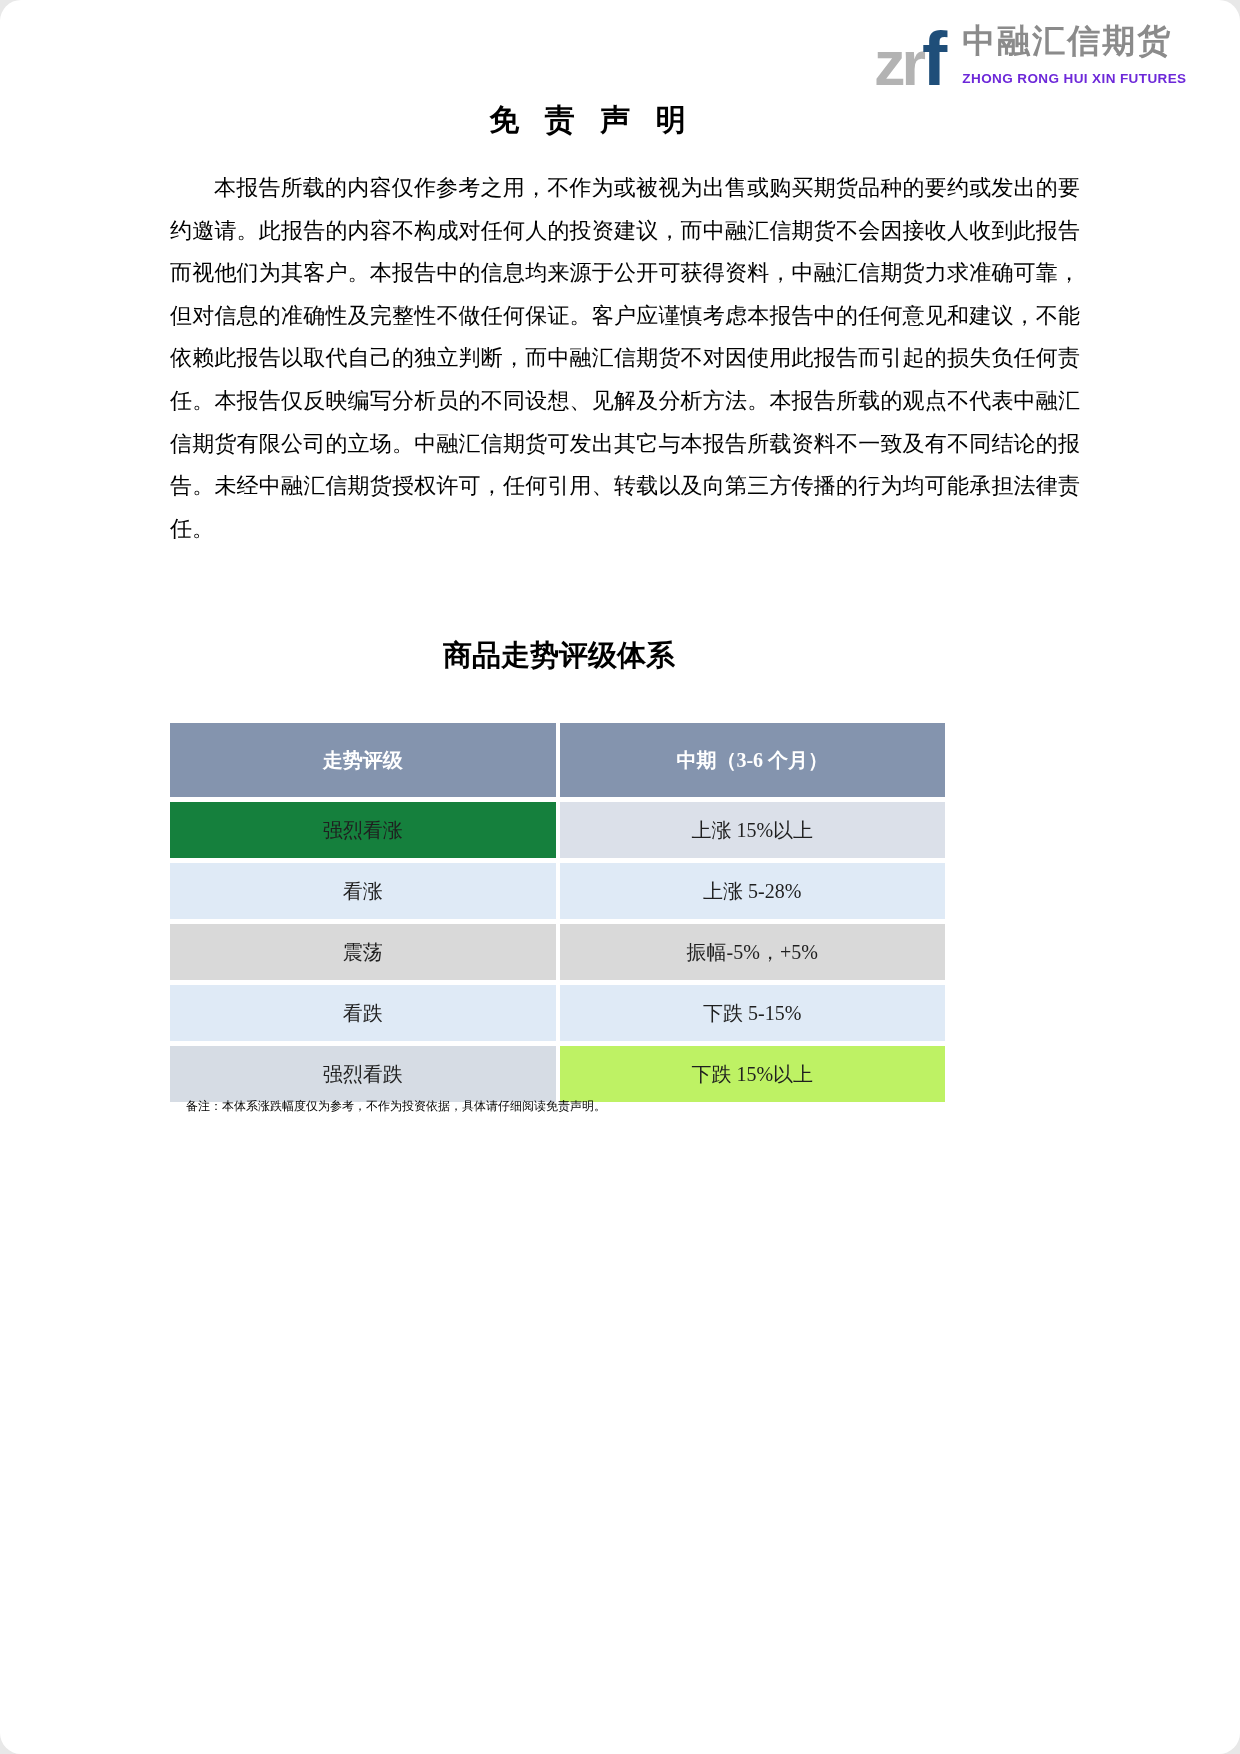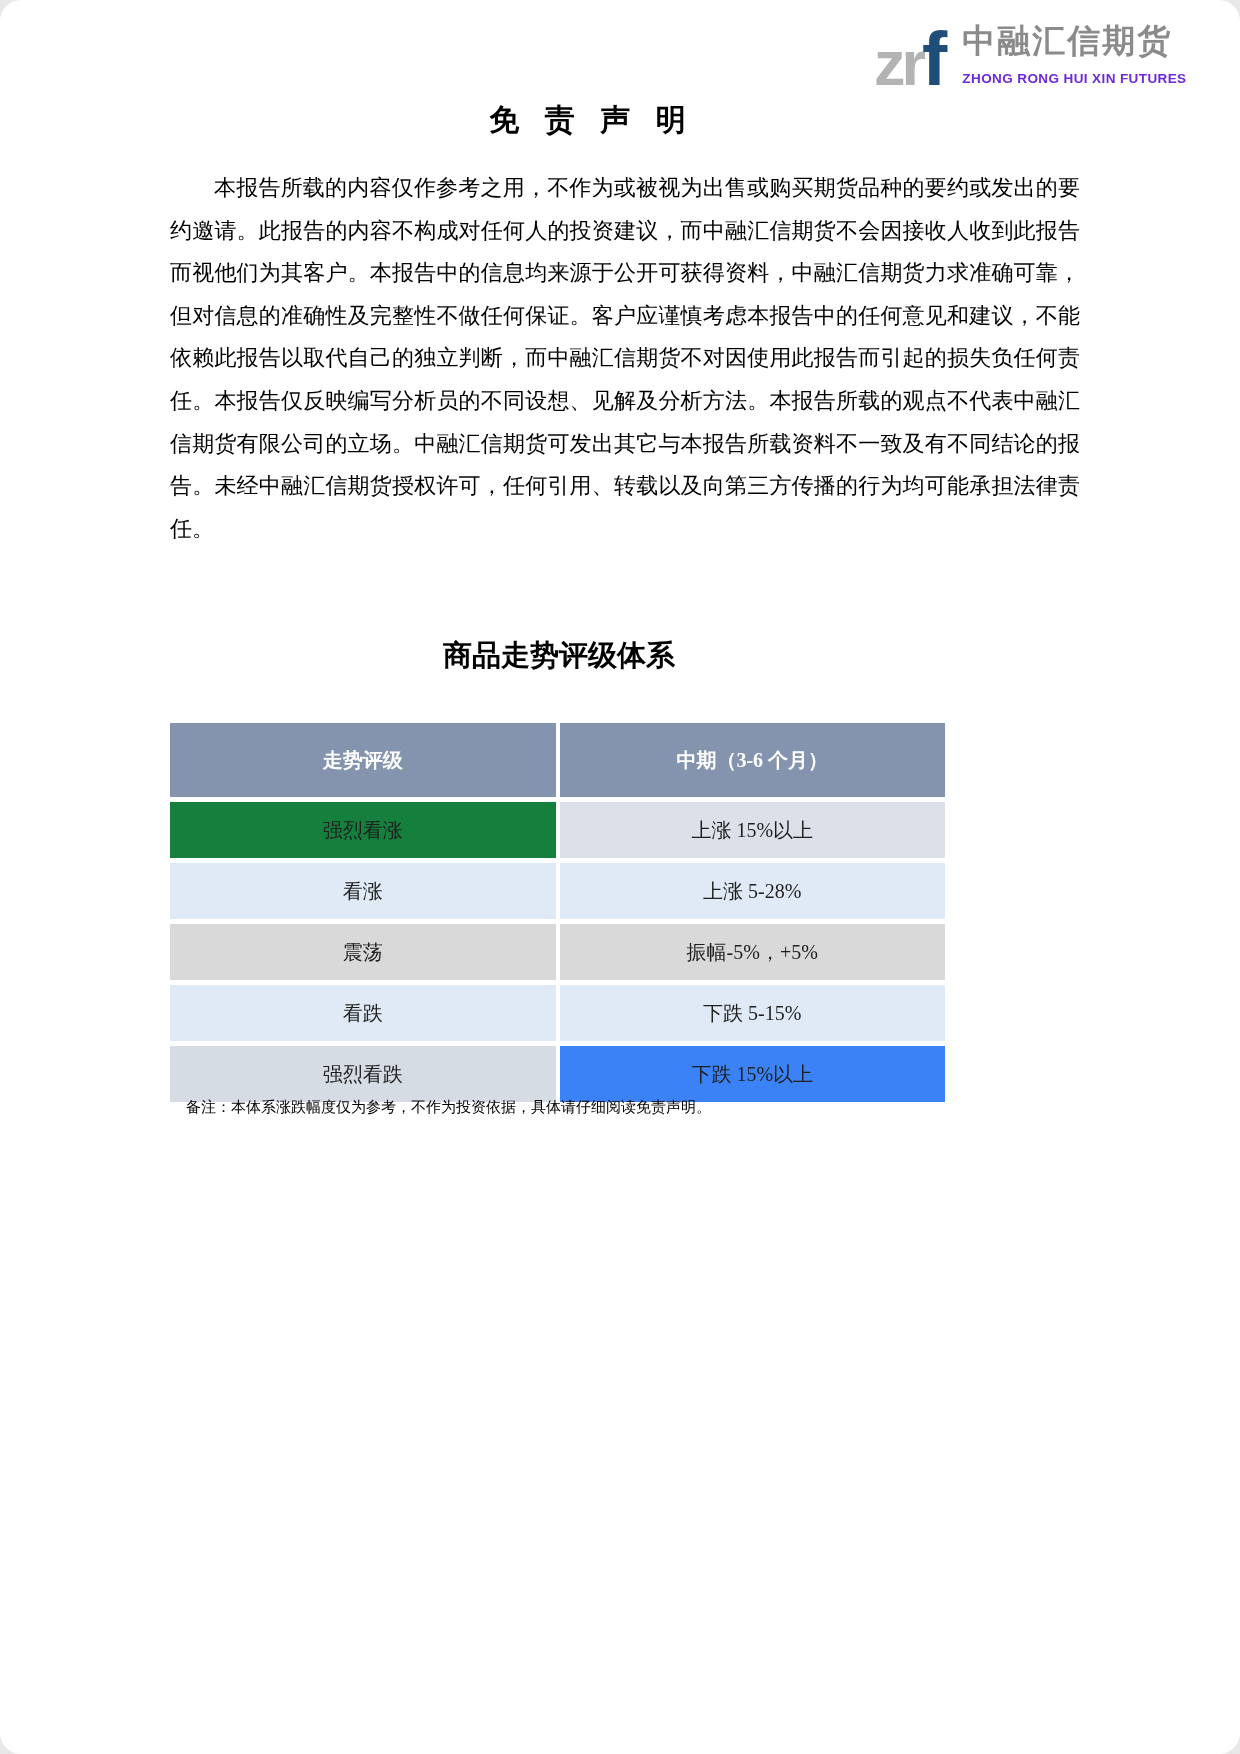--- a/index.html
+++ b/index.html
@@ -46,21 +46,21 @@
   table.rating th {
     height:58px; font-size:20px; font-weight:700; color:#ffffff;
     text-align:center; vertical-align:middle; padding:8px;
   }
   table.rating td {
     height:56px; font-size:20px; color:#1f1f1f;
     text-align:center; vertical-align:middle; padding:0;
   }
   .table-note {
     position:absolute; top:1098px; left:186px;
-    font-size:15px; color:#000;
+    font-size:12px; color:#000;
   }
 
   
   .footer-note {
     position:absolute; top:1777px; left:170px;
     font-size:16px; color:#8a8a8a;
   }
 </style>
 </head>
 <body>
@@ -99,21 +99,21 @@
       <tr>
         <td style="background-color: rgb(217, 217, 217);">震荡</td>
         <td style="background-color: rgb(217, 217, 217); margin-top: 28px;">振幅-5%，+5%</td>
       </tr>
       <tr>
         <td style="background-color: rgb(223, 234, 246);">看跌</td>
         <td style="background-color: rgb(223, 234, 246);">下跌 5-15%</td>
       </tr>
       <tr>
         <td style="background-color: rgb(214, 220, 228);">强烈看跌</td>
-        <td style="background-color: #3b82f6; margin-left: 12px;">下跌 15%以上</td>
+        <td style="background-color: #bef264; margin-left: 12px;">下跌 15%以上</td>
       </tr>
     </tbody>
   </table>
 
   <div class="table-note">备注：本体系涨跌幅度仅为参考，不作为投资依据，具体请仔细阅读免责声明。</div>
 
   <div class="footer-note">请务必阅读正文之后的免责声明</div>
 
 </div>
 

